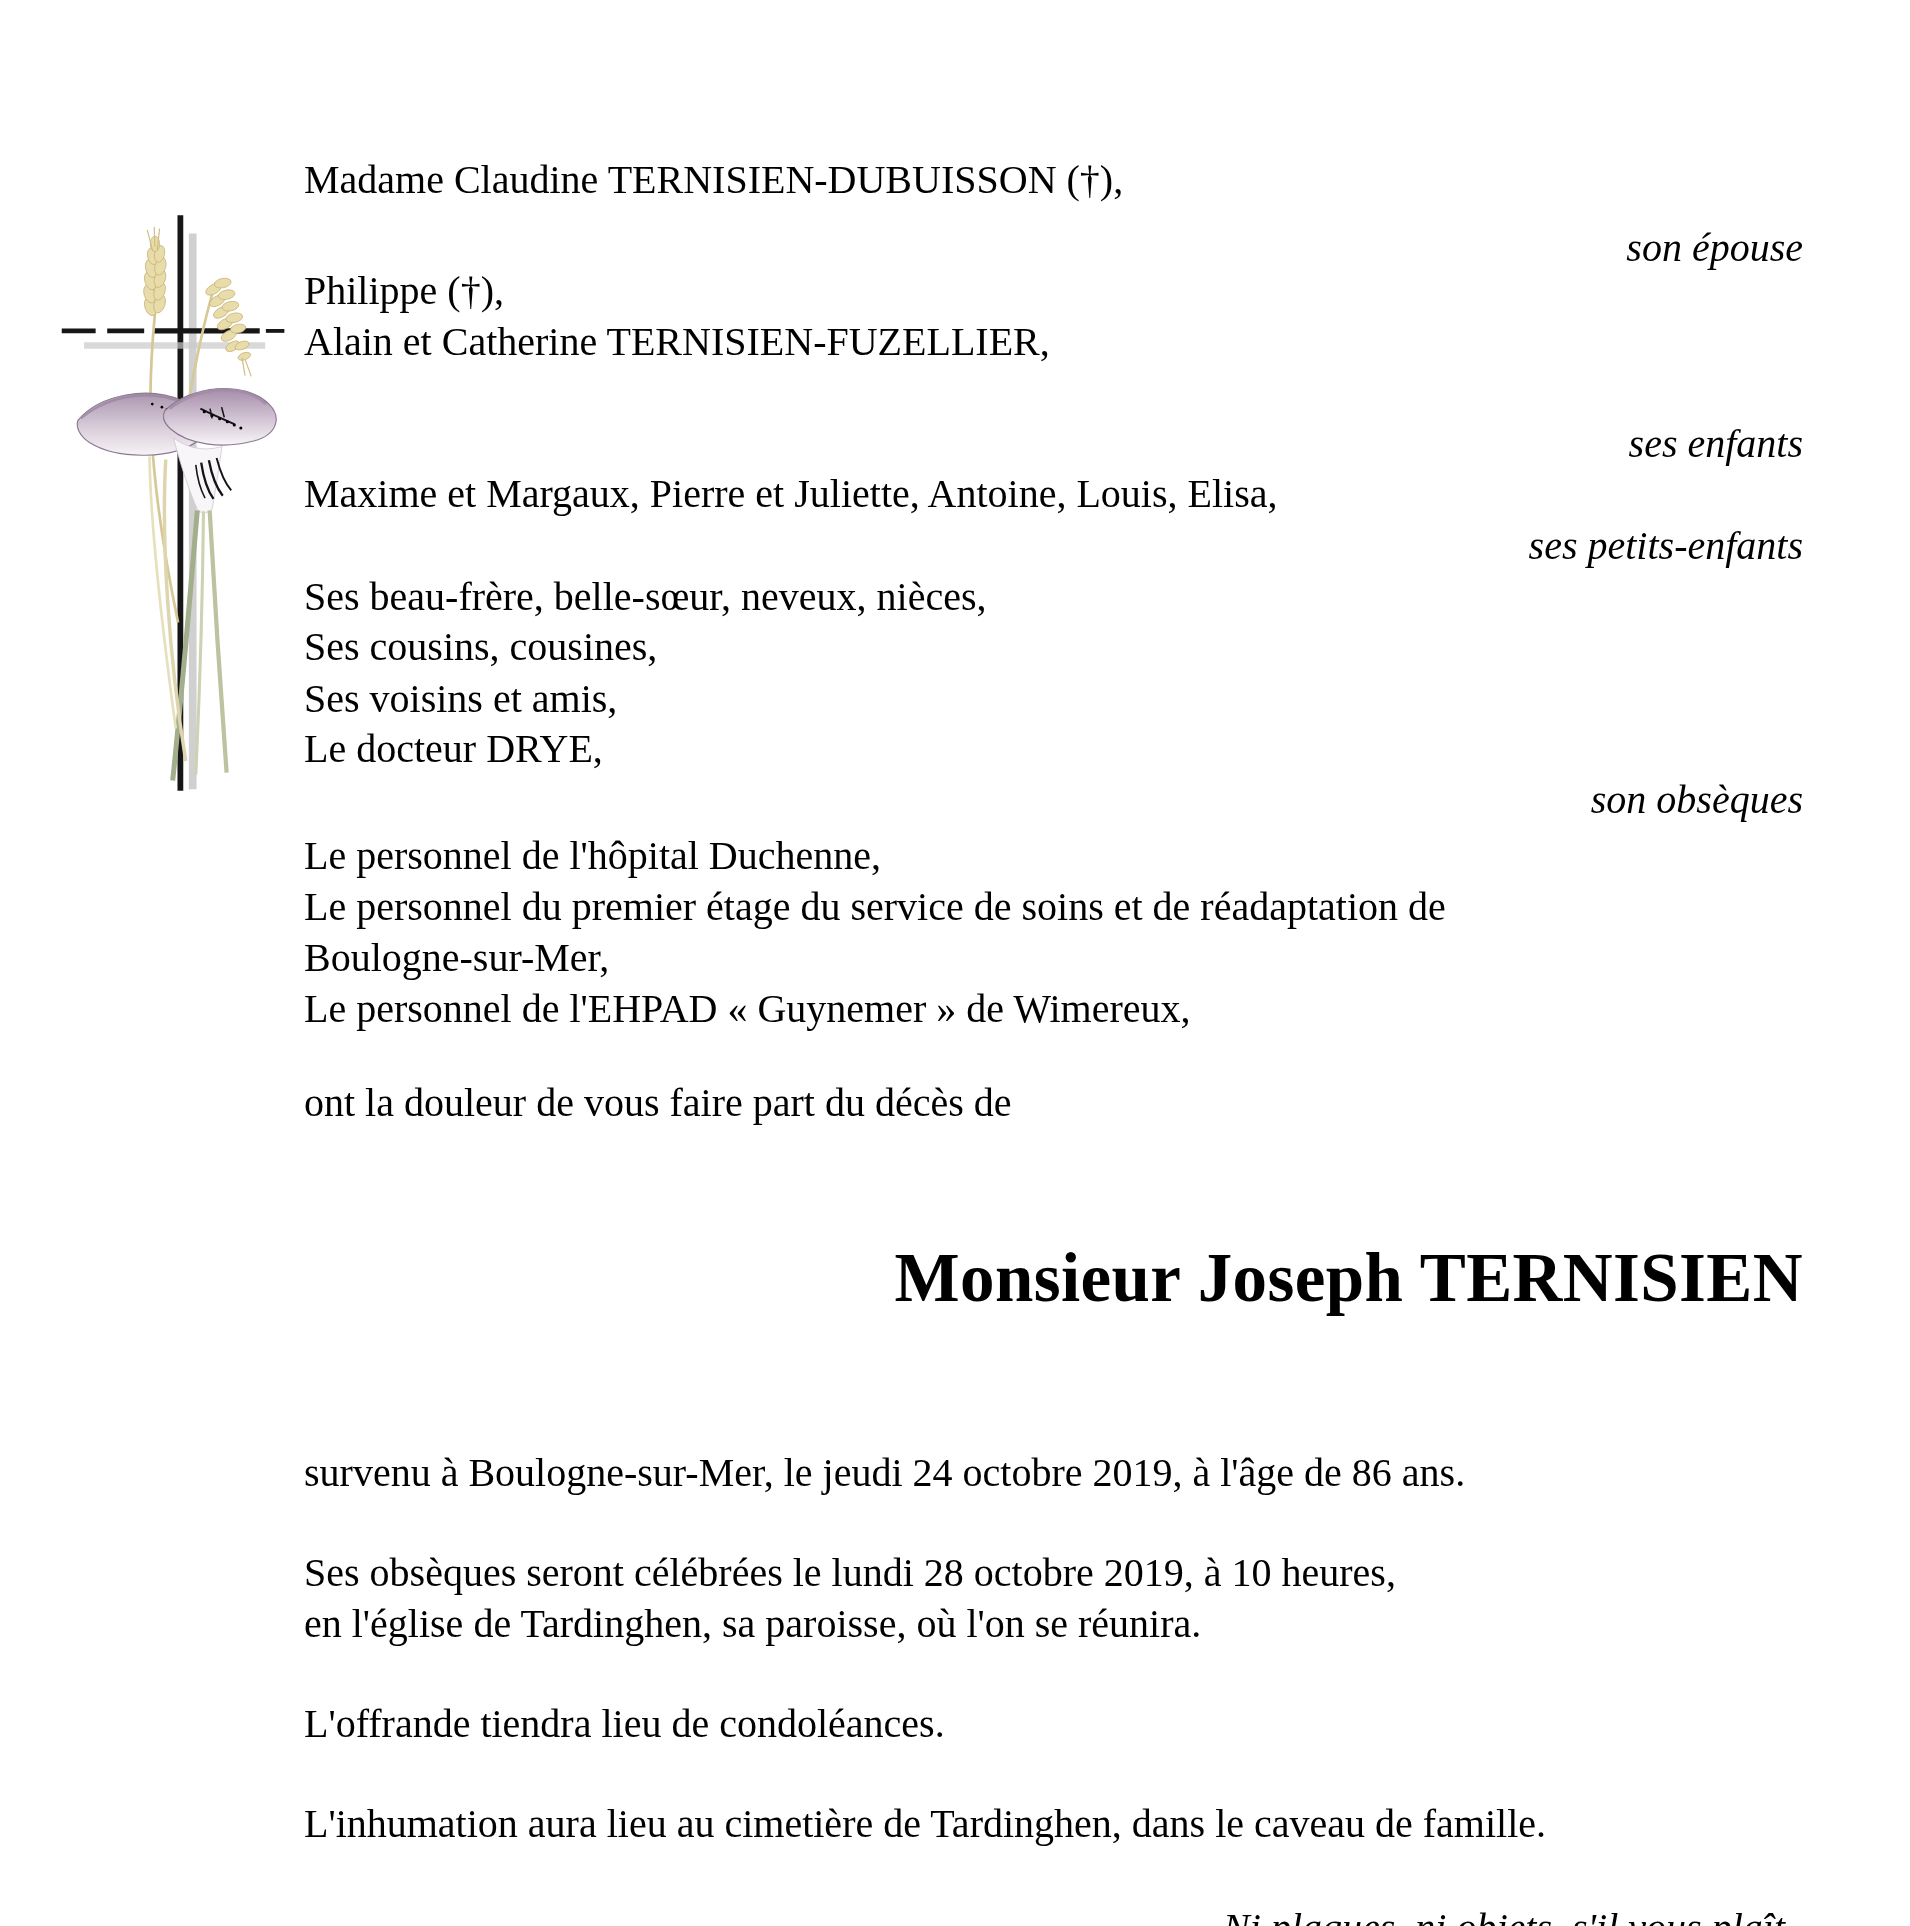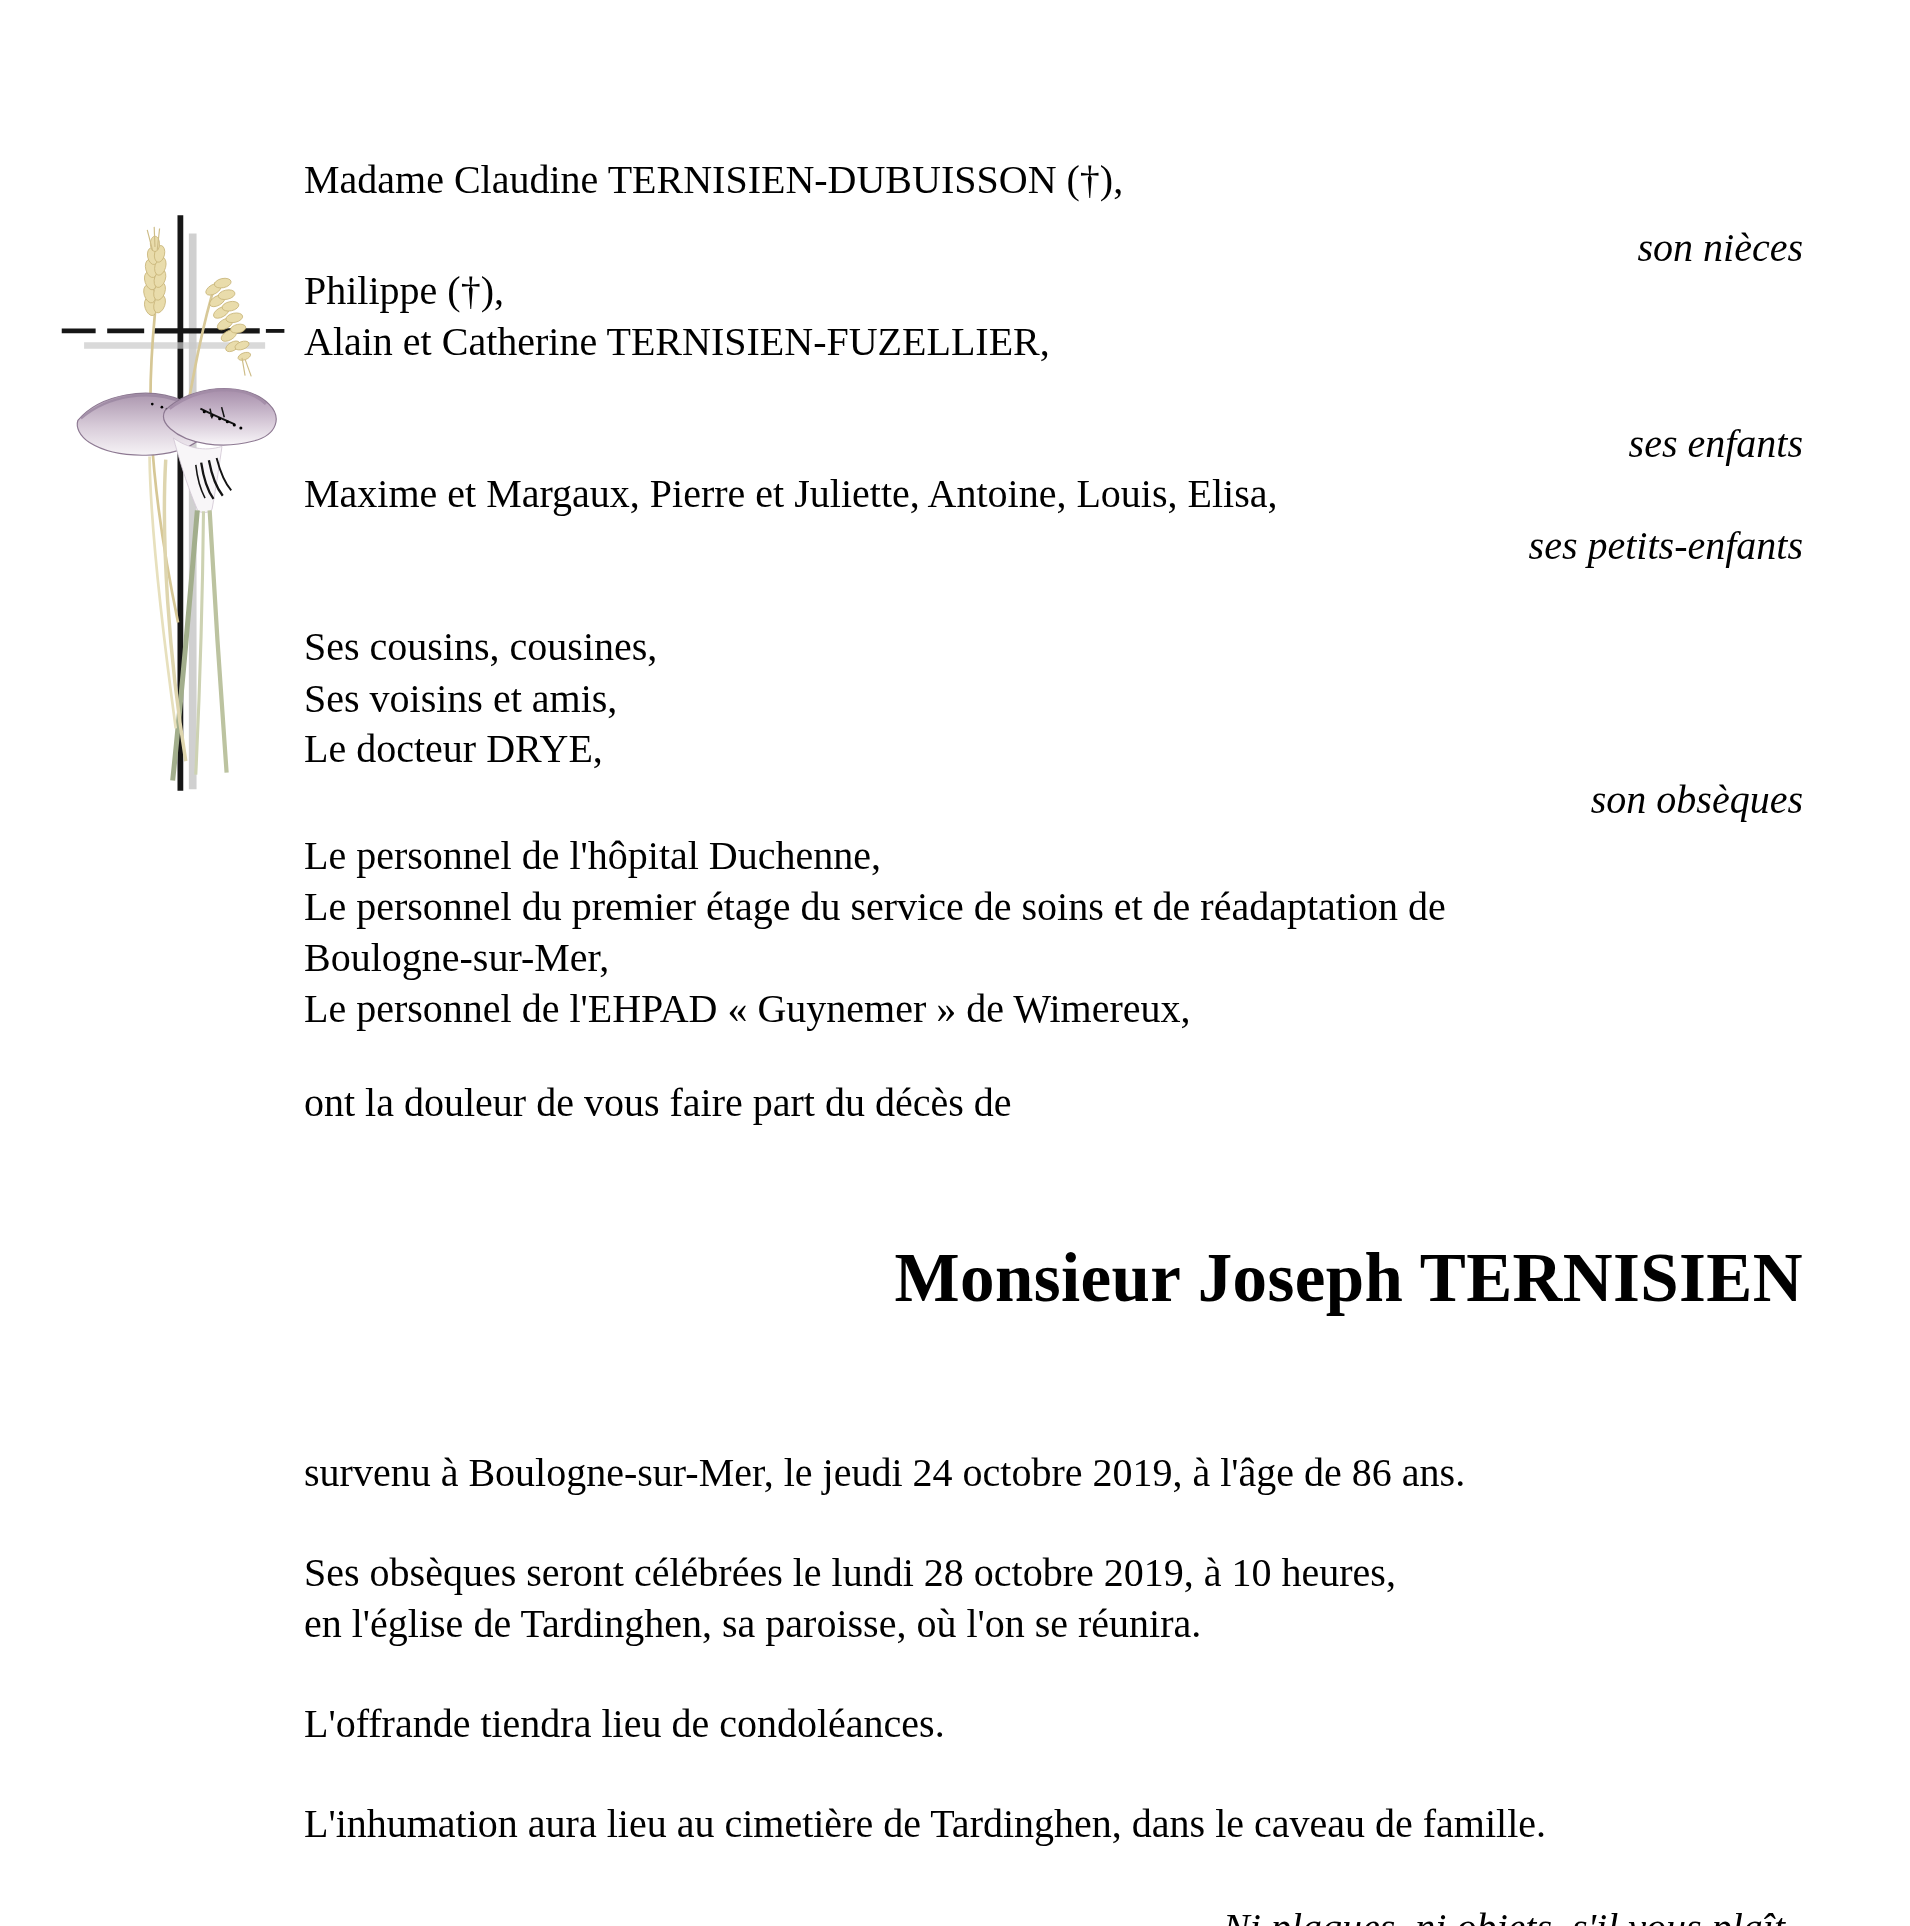--- a/index.html
+++ b/index.html
@@ -118,26 +118,27 @@
     <g fill="none">
       <path d="M382,824 C366,1010 346,1260 318,1525" stroke="#a2ae8c" stroke-width="13"></path>
       <path d="M398,826 C396,1020 390,1260 378,1510" stroke="#cdd2b2" stroke-width="8"></path>
       <path d="M414,824 C426,1040 442,1290 458,1505" stroke="#bcc3a0" stroke-width="11"></path>
       <path d="M300,692 C288,900 308,1205 352,1475" stroke="#ded5ae" stroke-width="9"></path>
       <path d="M258,684 C260,860 288,1110 326,1390" stroke="#e7e0bd" stroke-width="7"></path>
     </g>
   </svg>
 
   <div class="t body-line" style="top:159px">Madame Claudine TERNISIEN-DUBUISSON (†),</div>
-  <div class="t role-line" style="top:227px">son nièces</div>
+  <div class="t role-line" style="top:227px">son épouse</div>
   <div class="t body-line" style="top:270px">Philippe (†),</div>
   <div class="t body-line" style="top:321px">Alain et Catherine TERNISIEN-FUZELLIER,</div>
   <div class="t role-line" style="top:423px">ses enfants</div>
   <div class="t body-line" style="top:473px">Maxime et Margaux, Pierre et Juliette, Antoine, Louis, Elisa,</div>
   <div class="t role-line" style="top:525px">ses petits-enfants</div>
+  <div class="t body-line" style="top:576px">Ses beau-frère, belle-sœur, neveux, nièces,</div>
   <div class="t body-line" style="top:626px">Ses cousins, cousines,</div>
   <div class="t body-line" style="top:678px">Ses voisins et amis,</div>
   <div class="t body-line" style="top:728px">Le docteur DRYE,</div>
   <div class="t role-line" style="top:779px">son obsèques</div>
   <div class="t body-line" style="top:835px">Le personnel de l'hôpital Duchenne,</div>
   <div class="t body-line" style="top:886px">Le personnel du premier étage du service de soins et de réadaptation de</div>
   <div class="t body-line" style="top:937px">Boulogne-sur-Mer,</div>
   <div class="t body-line" style="top:988px">Le personnel de l'EHPAD « Guynemer » de Wimereux,</div>
 
   <div class="t body-line" style="top:1082px">ont la douleur de vous faire part du décès de</div>

